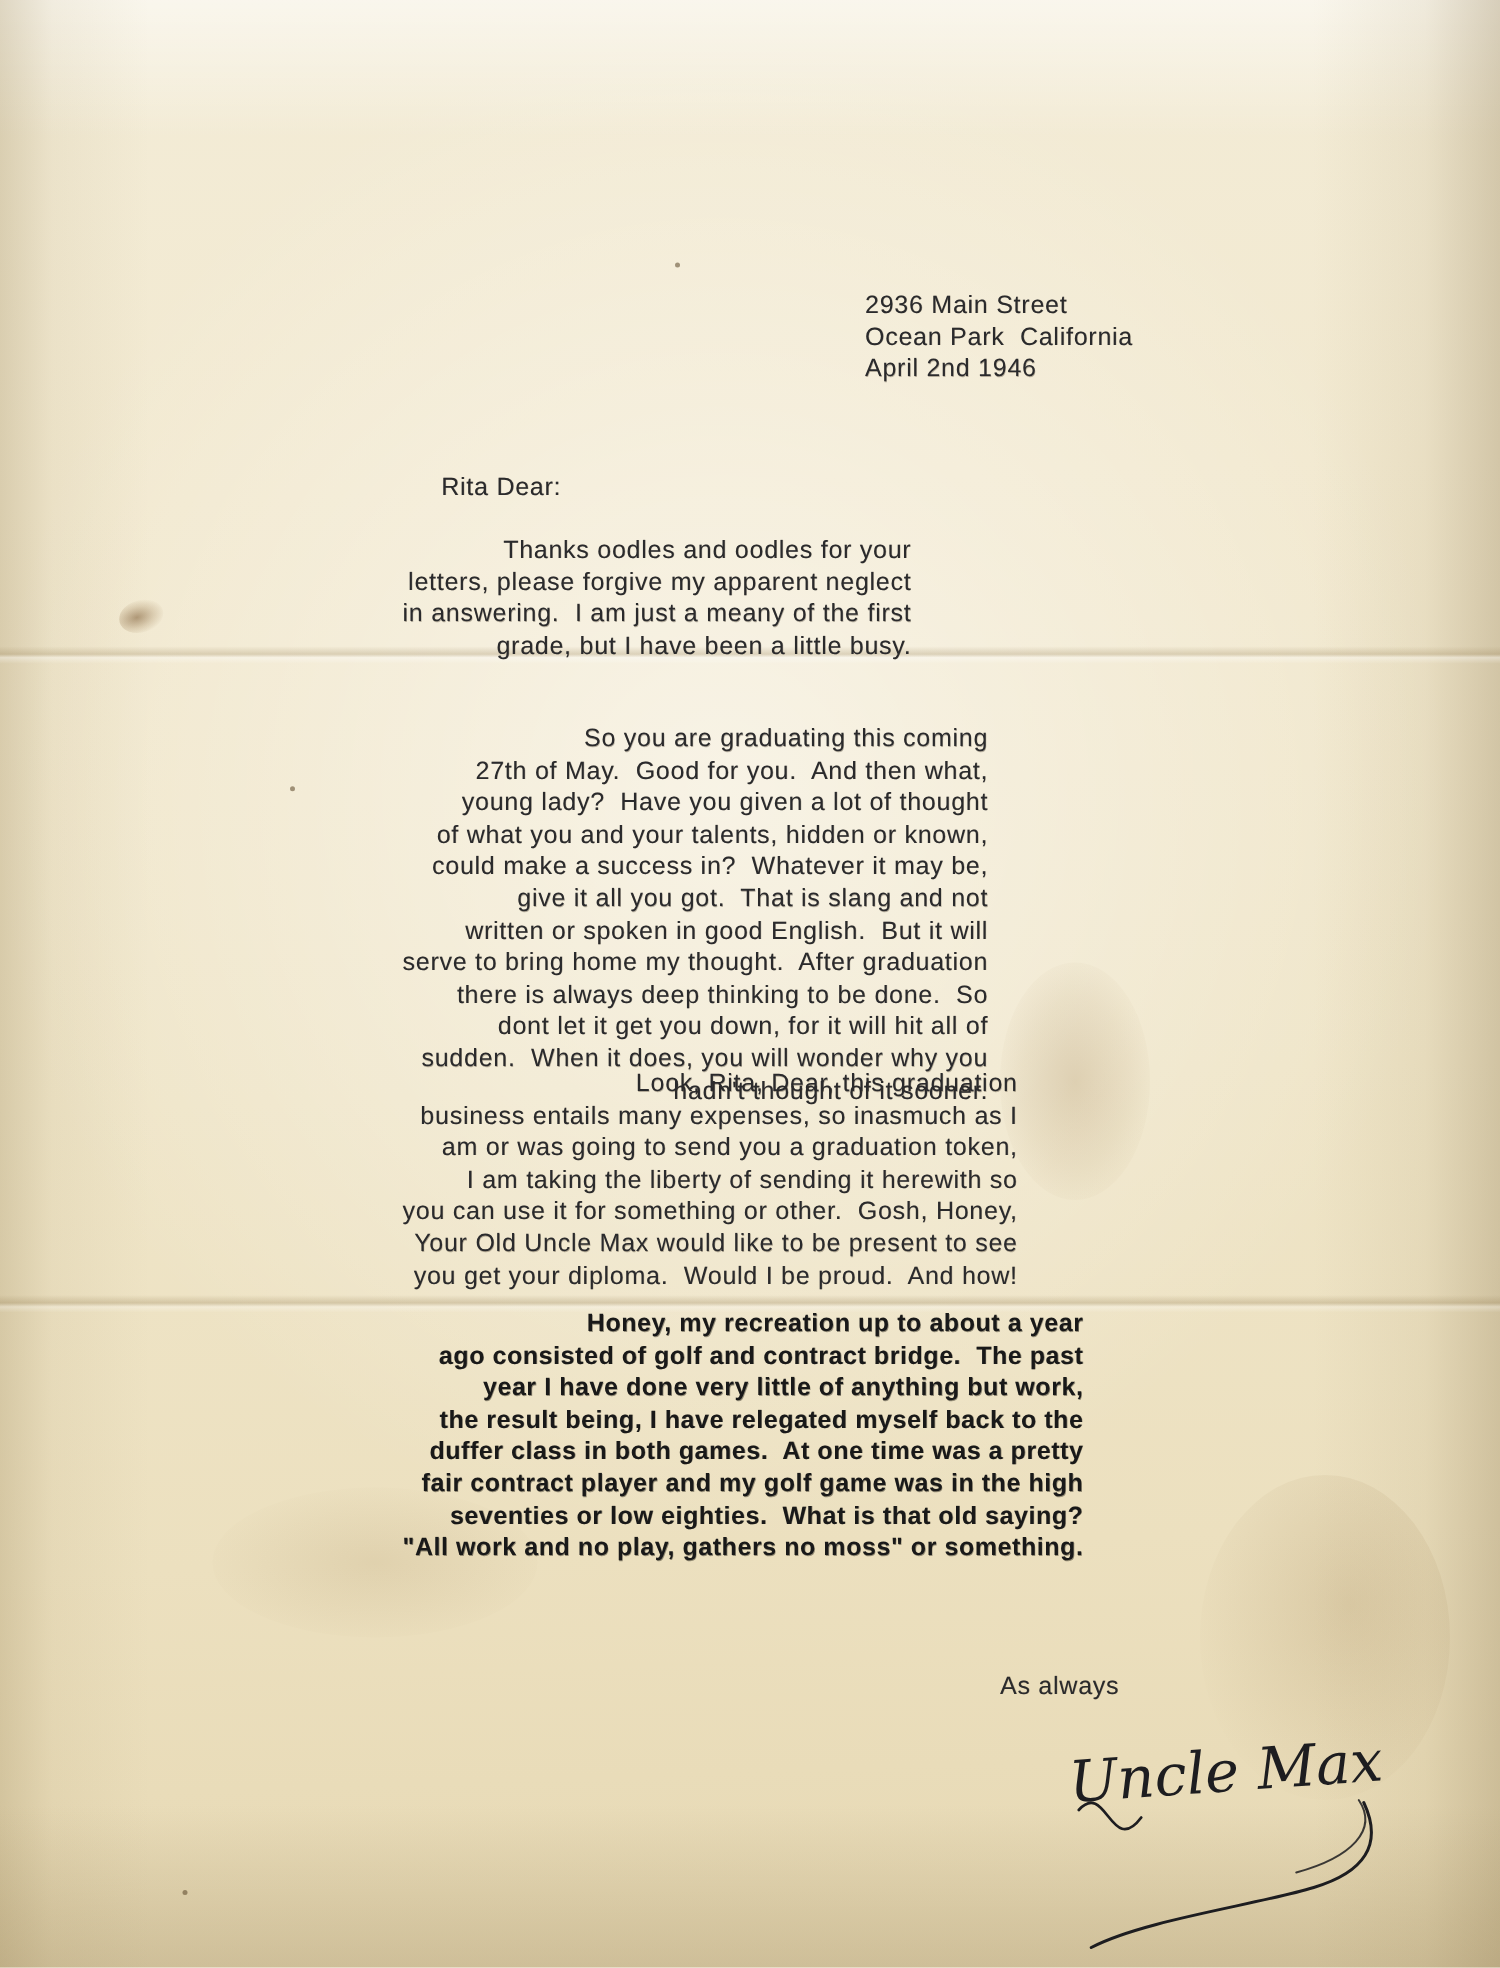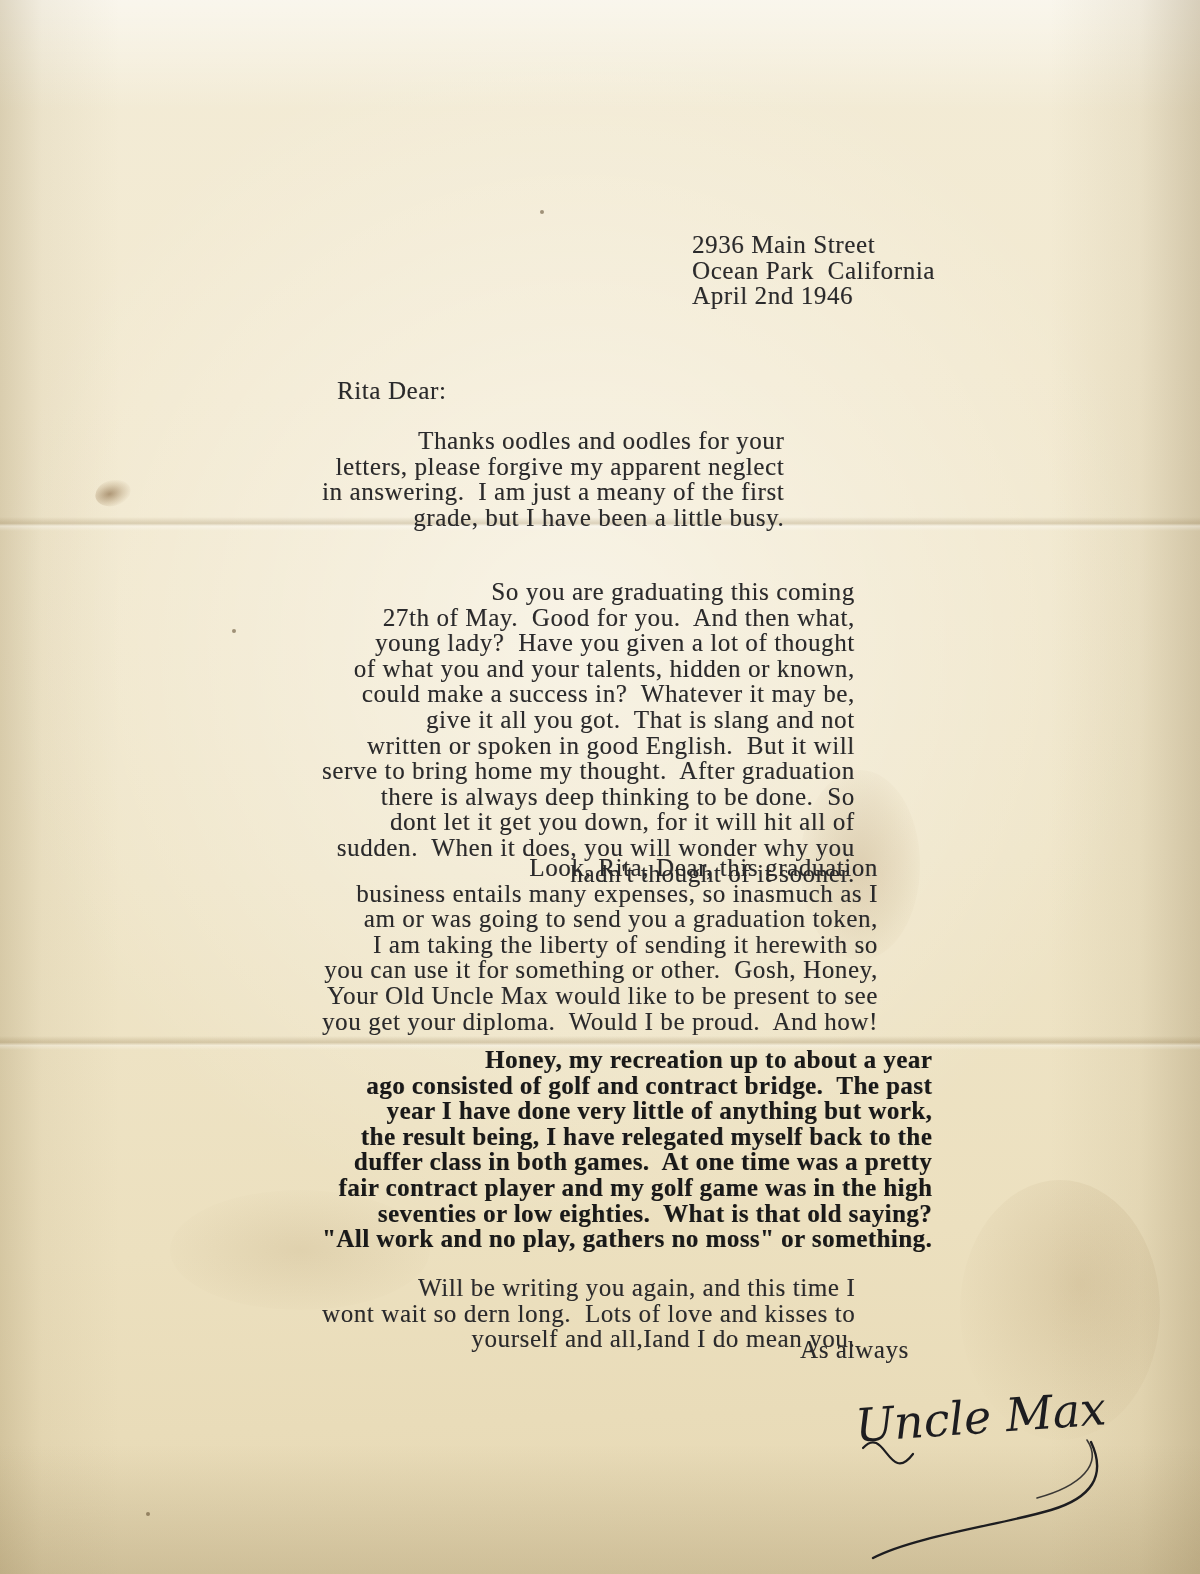--- a/index.html
+++ b/index.html
@@ -68,30 +68,30 @@
     background: radial-gradient(ellipse at 60% 40%, rgba(150,118,68,0.20) 0%, rgba(160,130,80,0) 78%); }
   .speck {
     position: absolute; background: rgba(90,70,40,0.55); border-radius: 50%;
     pointer-events: none;
   }
 
   
   .typed {
     position: absolute;
     color: #2a2a2c;
-    font-family: Liberation Serif, serif;
-    font-size: 25px;
+    font-family: Liberation Sans, sans-serif;
+    font-size: 20px;
     line-height: 25.6px;
     letter-spacing: 0.6px;
     white-space: pre;
     text-shadow: 0.4px 0.3px 0.4px rgba(60,50,35,0.35);
   }
 
   #addr-block { left: 692px; top: 232px; }
-  #salutation { left: 337px; top: 378px; }
+  #salutation { left: 353px; top: 378px; }
 
   .para { position: absolute; left: 322px; text-align: right; }
   #p1 { top: 428px; }
   #p2 { top: 579px; }
   #p3 { top: 855px; }
   #p4 { top: 1047px; color: #191919; font-weight: bold; letter-spacing: 0.45px;
         text-shadow: 0.5px 0.4px 0.5px rgba(40,35,25,0.45); }
   #p5 { top: 1275px; }
   #closing { left: 800px; top: 1337px; text-align: right; }
 
@@ -170,23 +170,20 @@
 
   <div class="typed para" id="p4">         Honey, my recreation up to about a year
 ago consisted of golf and contract bridge.  The past
 year I have done very little of anything but work,
 the result being, I have relegated myself back to the
 duffer class in both games.  At one time was a pretty
 fair contract player and my golf game was in the high
 seventies or low eighties.  What is that old saying?
 "All work and no play, gathers no moss" or something.</div>
 
-  <div class="typed para" id="p5">         Will be writing you again, and this time I
-wont wait so dern long.  Lots of love and kisses to
-yourself and all,Iand I do mean you.</div>
 
   <div class="typed" id="closing">As always</div>
 
   <div class="signature">
     <div class="sig-text">Uncle Max</div>
     <svg width="300" height="170" viewBox="0 0 300 170" style="position:absolute;left:0;top:0;">
       <path d="M8 58 C 30 34, 34 96, 58 64" fill="none" stroke="#1d1d20" stroke-width="2.2" stroke-linecap="round"></path>
       <path d="M236 52 C 252 86, 236 108, 196 120 C 150 134, 60 146, 18 168" fill="none" stroke="#1d1d20" stroke-width="2.4" stroke-linecap="round"></path>
       <path d="M232 50 C 248 74, 226 96, 182 108" fill="none" stroke="#1d1d20" stroke-width="1.6" stroke-linecap="round" opacity="0.85"></path>
     </svg>

